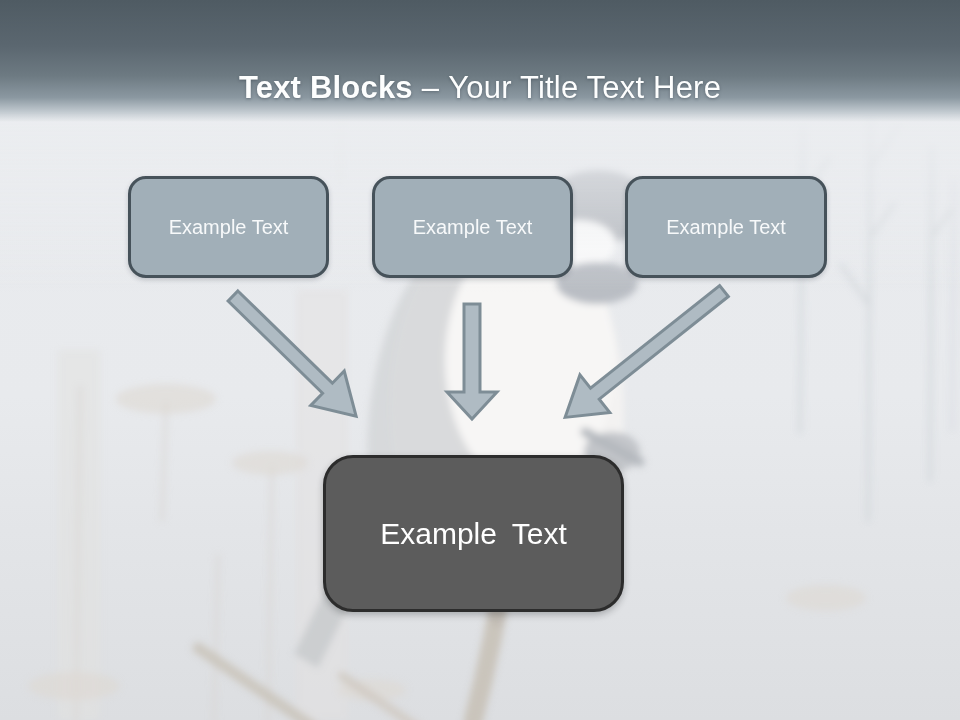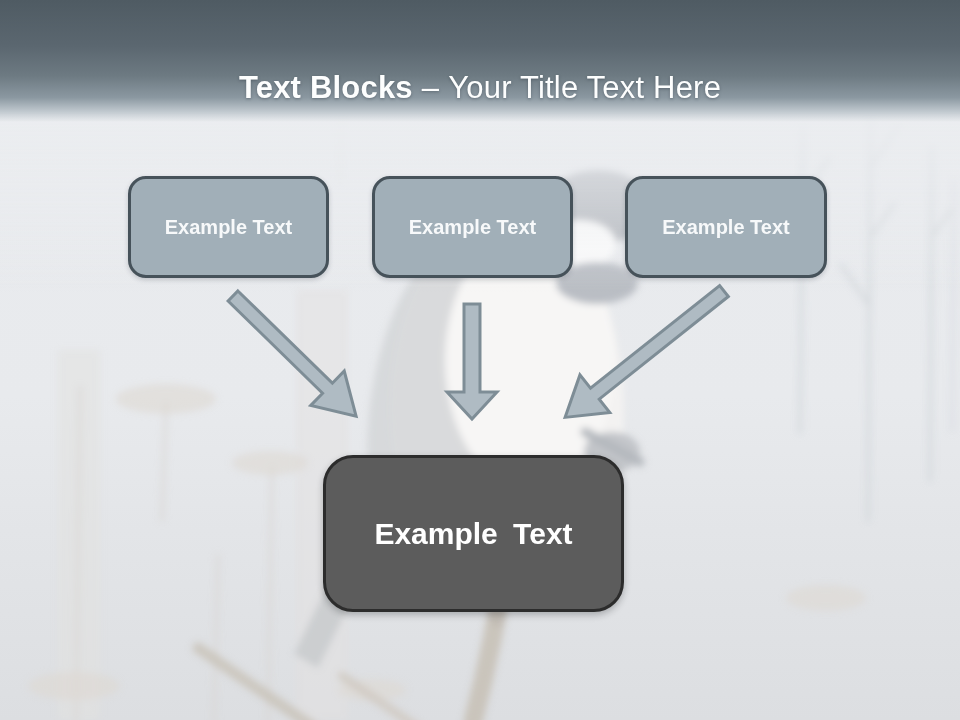--- a/index.html
+++ b/index.html
@@ -33,21 +33,21 @@
   .src-2{left:372px;top:176px;width:201px;}
   .src-3{left:625px;top:176px;width:202px;}
   
   .target-box{
     position:absolute;left:323px;top:455px;width:301px;height:157px;
     box-sizing:border-box;background:#5c5c5c;border:3px solid #2c2c2c;border-radius:30px;
     display:flex;align-items:center;justify-content:center;
     color:#ffffff;font-size:30px;word-spacing:7px;
     box-shadow:0 3px 7px rgba(20,24,28,.28);
   }
-  .label{pointer-events:none;font-weight:bold;}
+  .label{pointer-events:none;}
   .arrows{position:absolute;left:0;top:0;}
 </style>
 </head>
 <body>
 
 <div class="slide">
 
   <svg class="bg" width="960" height="720" viewBox="0 0 960 720" aria-hidden="true">
     <defs>
       <filter id="soft" x="-30%" y="-30%" width="160%" height="160%">

